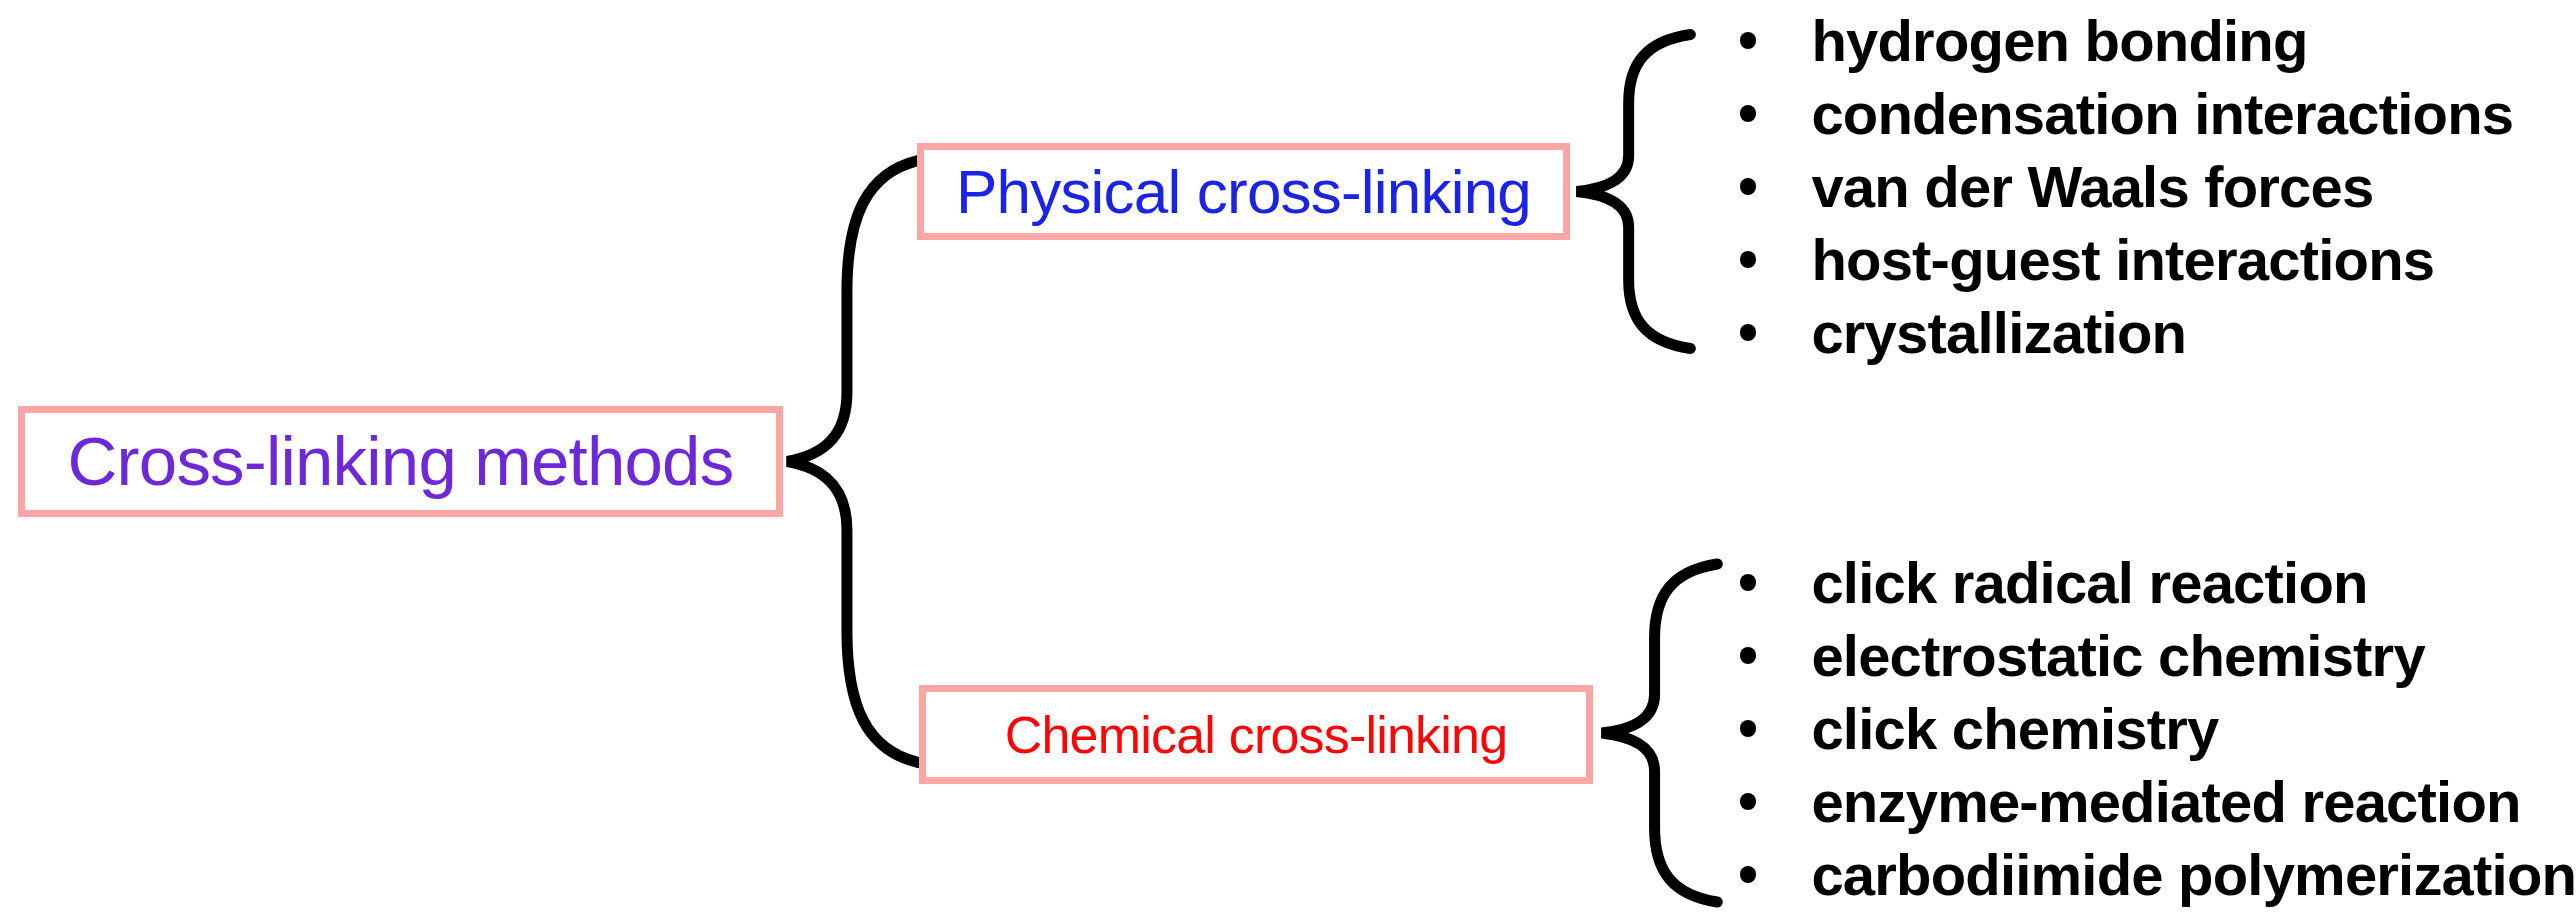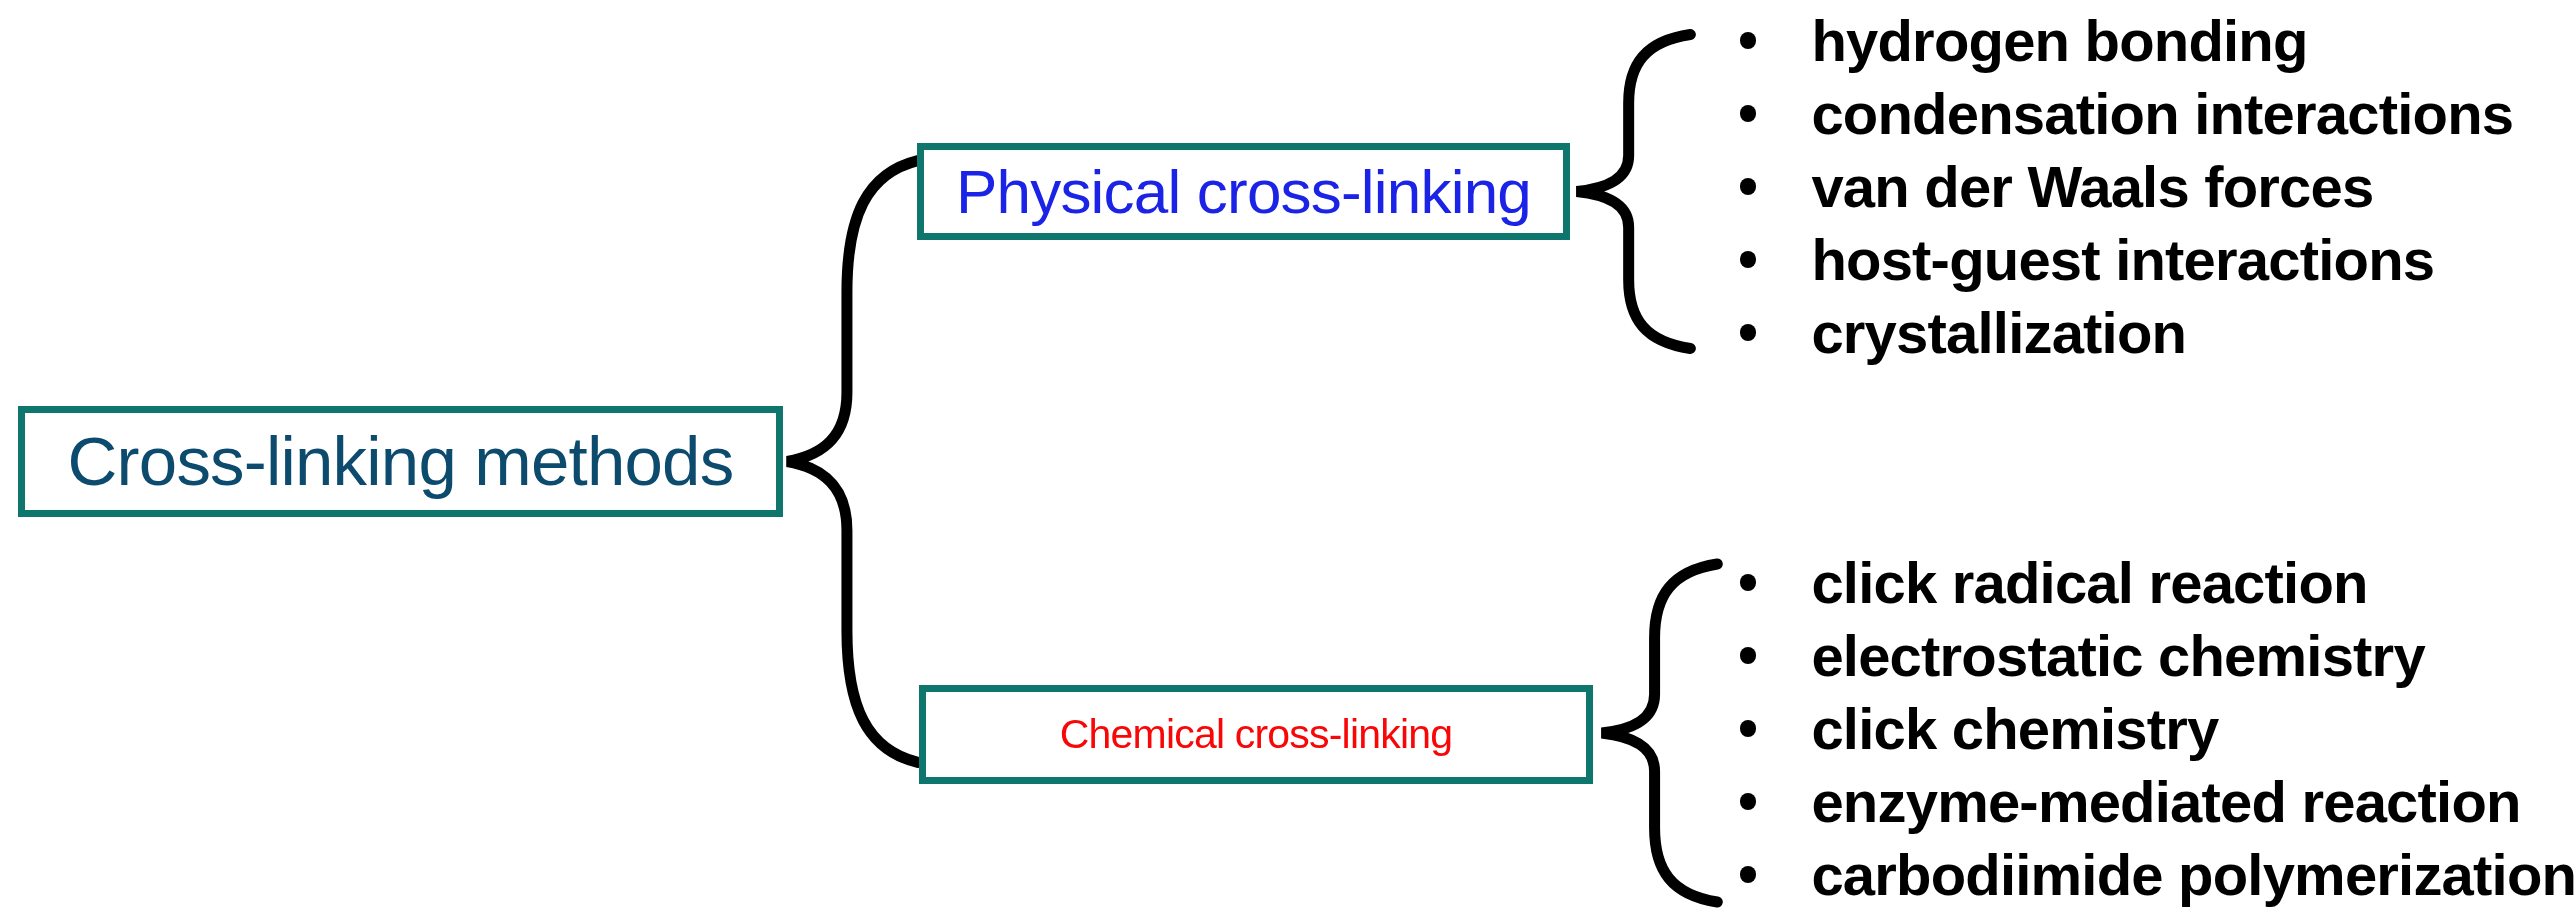--- a/index.html
+++ b/index.html
@@ -13,50 +13,50 @@
     height: 921px;
     background: #FFFFFF;
     font-family: "Liberation Sans", sans-serif;
     color: #000000;
     overflow: hidden;
   }
   .node {
     position: absolute;
     box-sizing: border-box;
     background: #FFFFFF;
-    border: 7px solid #0f766e;
+    border: 7px solid #fca5a5;
     display: flex;
     align-items: center;
     justify-content: center;
     white-space: nowrap;
     letter-spacing: -0.8px;
   }
   .root-node {
     left: 18px;
     top: 406px;
     width: 765px;
     height: 111px;
     border-width: 7.8px;
     font-size: 69px;
-    color: #0c4a6e;
+    color: #6d28d9;
   }
   .physical-node {
     left: 917px;
     top: 143px;
     width: 653px;
     height: 97px;
     font-size: 62px;
     color: #1A23E6;
   }
   .chemical-node {
     left: 919px;
     top: 685px;
     width: 674px;
     height: 99px;
-    font-size: 41px;
+    font-size: 52px;
     color: #F90606;
   }
   svg.brace {
     position: absolute;
     overflow: visible;
   }
   svg.brace path {
     fill: none;
     stroke: #000000;
     stroke-width: 11px;

